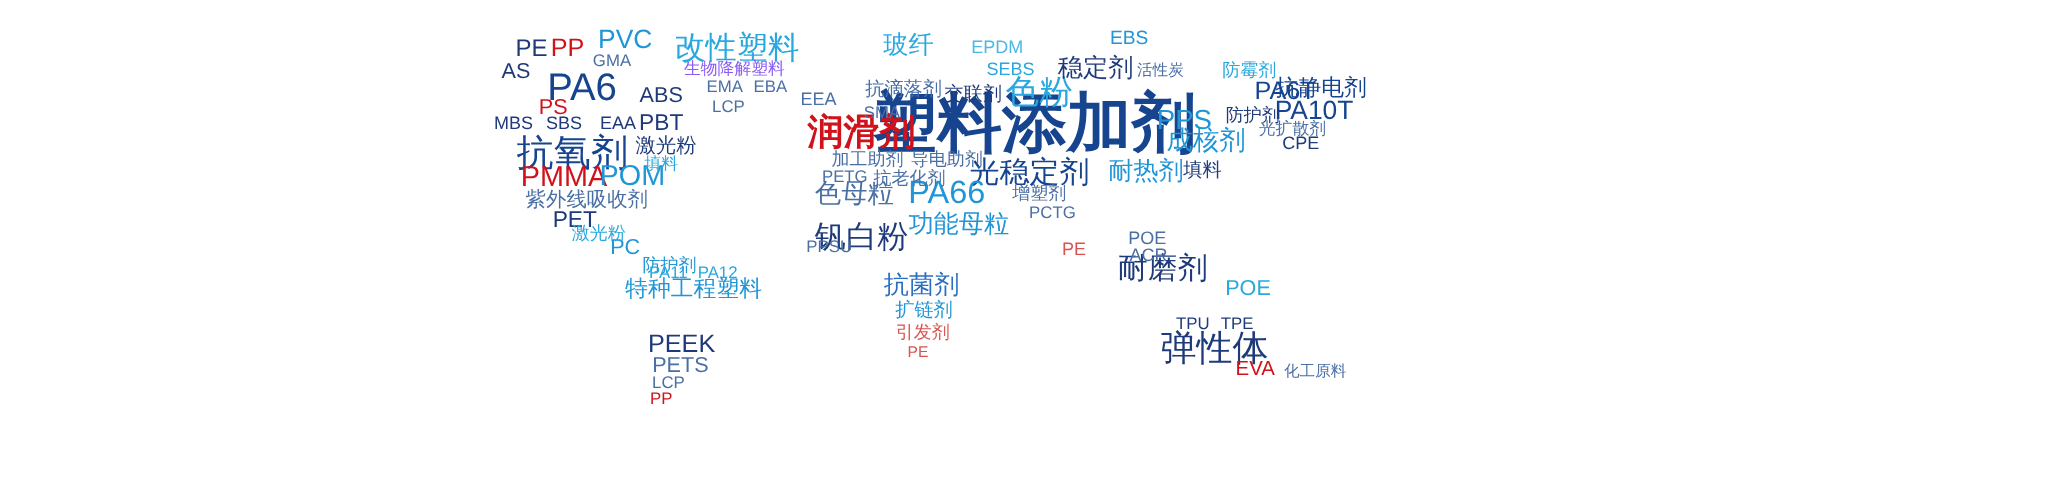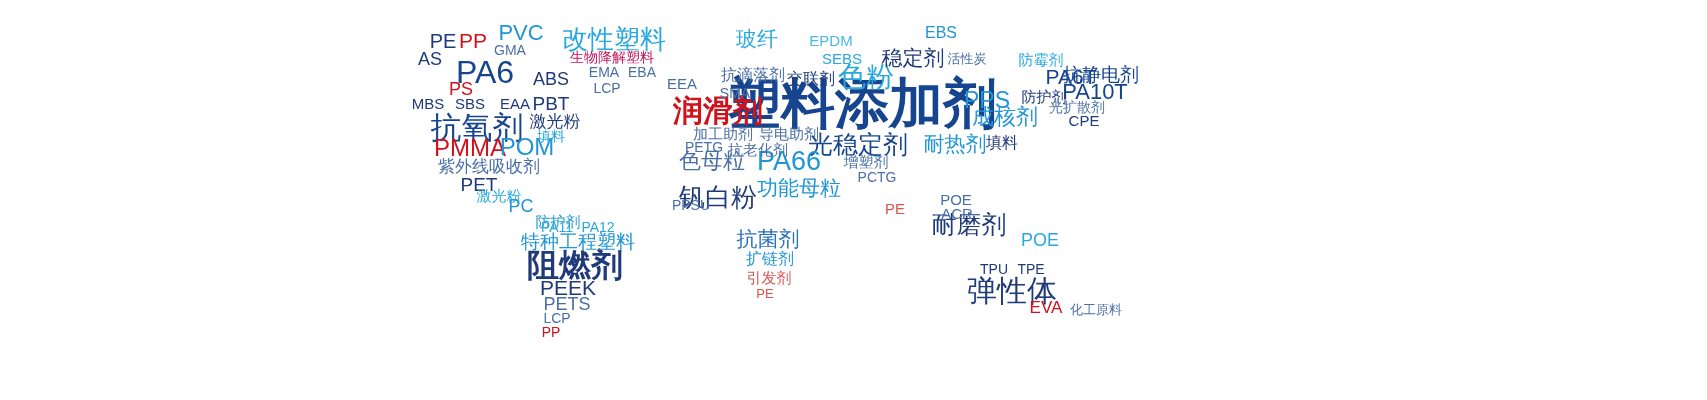--- a/index.html
+++ b/index.html
@@ -26,21 +26,20 @@
     user-select: none;
   }
   .w-bold { font-weight: bold; }
   .w-normal { font-weight: normal; }
 </style>
 </head>
 <body>
 
 <div id="wordcloud-canvas" style="width: 1707px; height: 400px; background: rgb(255, 255, 255);">
     <span class="word w-bold" style="left: 862px; top: 103px; font-size: 54px; color: rgb(22, 68, 143);">塑料添加剂</span>
-    <span class="word w-bold" style="left: 575px; top: 265px; font-size: 32px; color: rgb(31, 58, 122);">阻燃剂</span>
     <span class="word w-bold" style="left: 718px; top: 111px; font-size: 30px; color: rgb(208, 18, 27);">润滑剂</span>
     <span class="word w-normal" style="left: 477px; top: 127px; font-size: 31px; color: rgb(22, 68, 143);">抗氧剂</span>
     <span class="word w-normal" style="left: 485px; top: 72px; font-size: 32px; color: rgb(22, 68, 143);">PA6</span>
     <span class="word w-normal" style="left: 1012px; top: 291px; font-size: 30px; color: rgb(31, 58, 122);">弹性体</span>
     <span class="word w-normal" style="left: 858px; top: 144px; font-size: 25px; color: rgb(22, 68, 143);">光稳定剂</span>
     <span class="word w-normal" style="left: 866px; top: 77px; font-size: 28px; color: rgb(41, 168, 223);">色粉</span>
     <span class="word w-normal" style="left: 614px; top: 39px; font-size: 26px; color: rgb(41, 168, 223);">改性塑料</span>
     <span class="word w-normal" style="left: 718px; top: 185px; font-size: 26px; color: rgb(31, 58, 122); margin-top: 12px;">钒白粉</span>
     <span class="word w-normal" style="left: 789px; top: 161px; font-size: 27px; color: rgb(33, 150, 214);">PA66</span>
     <span class="word w-normal" style="left: 969px; top: 224px; font-size: 25px; color: rgb(31, 58, 122);">耐磨剂</span>
@@ -82,21 +81,21 @@
     <span class="word w-normal" style="left: 758px; top: 149px; font-size: 15px; color: rgb(74, 111, 165);">抗老化剂</span>
     <span class="word w-normal" style="left: 866px; top: 161px; font-size: 15px; color: rgb(74, 111, 165);">增塑剂</span>
     <span class="word w-normal" style="left: 1041px; top: 59px; font-size: 15px; color: rgb(41, 168, 223);">防霉剂</span>
     <span class="word w-normal" style="left: 1044px; top: 96px; font-size: 15px; color: rgb(31, 58, 122);">防护剂</span>
     <span class="word w-normal" style="left: 558px; top: 221px; font-size: 15px; color: rgb(33, 150, 214);">防护剂</span>
     <span class="word w-normal" style="left: 499px; top: 195px; font-size: 15px; color: rgb(41, 168, 223);">激光粉</span>
     <span class="word w-normal" style="left: 967px; top: 58px; font-size: 13px; color: rgb(74, 111, 165);">活性炭</span>
     <span class="word w-normal" style="left: 551px; top: 136px; font-size: 14px; color: rgb(41, 168, 223);">填料</span>
     <span class="word w-normal" style="left: 1002px; top: 143px; font-size: 16px; color: rgb(31, 58, 122);">填料</span>
     <span class="word w-normal" style="left: 1077px; top: 107px; font-size: 14px; color: rgb(74, 111, 165);">光扩散剂</span>
-    <span class="word w-normal" style="left: 612px; top: 57px; font-size: 14px; color: #be185d;">生物降解塑料</span>
+    <span class="word w-normal" style="left: 612px; top: 57px; font-size: 14px; color: #8b5cf6;">生物降解塑料</span>
     <span class="word w-normal" style="left: 770px; top: 259px; font-size: 16px; color: rgb(33, 150, 214);">扩链剂</span>
     <span class="word w-normal" style="left: 769px; top: 277px; font-size: 15px; color: rgb(217, 83, 79);">引发剂</span>
     <span class="word w-normal" style="left: 1096px; top: 309px; font-size: 13px; color: rgb(74, 111, 165);">化工原料</span>
     <span class="word w-normal" style="left: 428px; top: 103px; font-size: 15px; color: rgb(31, 58, 122);">MBS</span>
     <span class="word w-normal" style="left: 470px; top: 103px; font-size: 15px; color: rgb(31, 58, 122);">SBS</span>
     <span class="word w-normal" style="left: 515px; top: 103px; font-size: 15px; color: rgb(31, 58, 122);">EAA</span>
     <span class="word w-normal" style="left: 510px; top: 50px; font-size: 14px; color: rgb(74, 111, 165);">GMA</span>
     <span class="word w-normal" style="left: 604px; top: 72px; font-size: 14px; color: rgb(74, 111, 165);">EMA</span>
     <span class="word w-normal" style="left: 642px; top: 72px; font-size: 14px; color: rgb(74, 111, 165);">EBA</span>
     <span class="word w-normal" style="left: 607px; top: 88px; font-size: 14px; color: rgb(74, 111, 165);">LCP</span>

